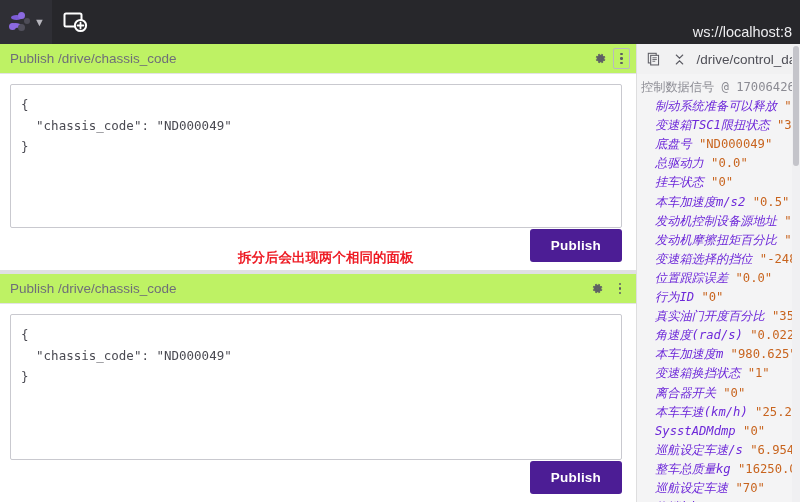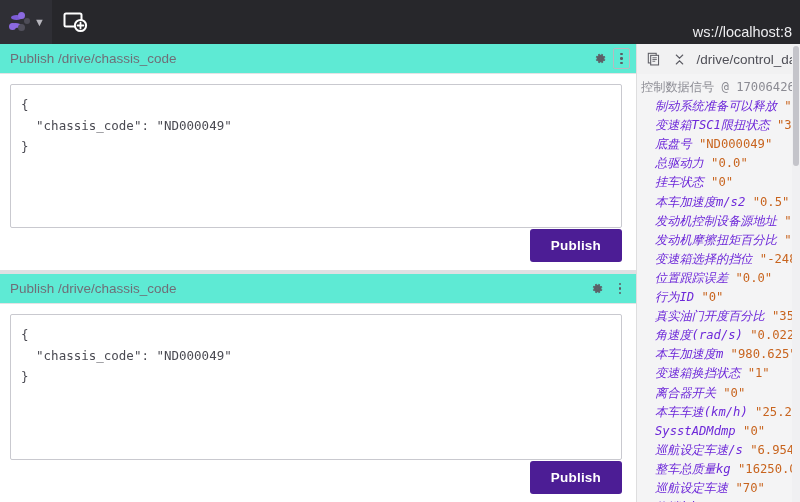--- a/index.html
+++ b/index.html
@@ -55,21 +55,21 @@
     min-height: 0;
   }
 
   
   .panel { display: flex; flex-direction: column; background: #ffffff; min-height: 0; position: relative; }
   .panel-top { height: 226px; min-height: 226px; }
   .panel-bottom { flex: 1; }
 
   .panel-header {
     height: 30px; min-height: 30px;
-    background: #5eead4;
+    background: #bef264;
     display: flex; align-items: center;
     padding: 0 6px 0 10px;
     border-bottom: 1px solid #e3e3e5;
   }
   .panel-title {
     font-size: 13.5px; color: #6f6f78; white-space: nowrap;
     flex: 1; overflow: hidden;
   }
   .hdr-icons { display: flex; align-items: center; gap: 3px; }
   .icon-btn {
@@ -308,15 +308,16 @@
             <div class="raw-row"><span class="rk">整车总质量kg</span><span class="rv">  "16250.0"</span></div>
             <div class="raw-row"><span class="rk">巡航设定车速</span><span class="rv">  "70"</span></div>
             <div class="raw-row"><span class="rk">终端id</span><span class="rv">  "40898079202"</span></div>
           </div>
       </div>
     </div>
 
   </div>
 
   <div class="annotation">
+    <div>拆分后会出现两个相同的面板</div>
   </div>
 
 </div>
 
 </body></html>

